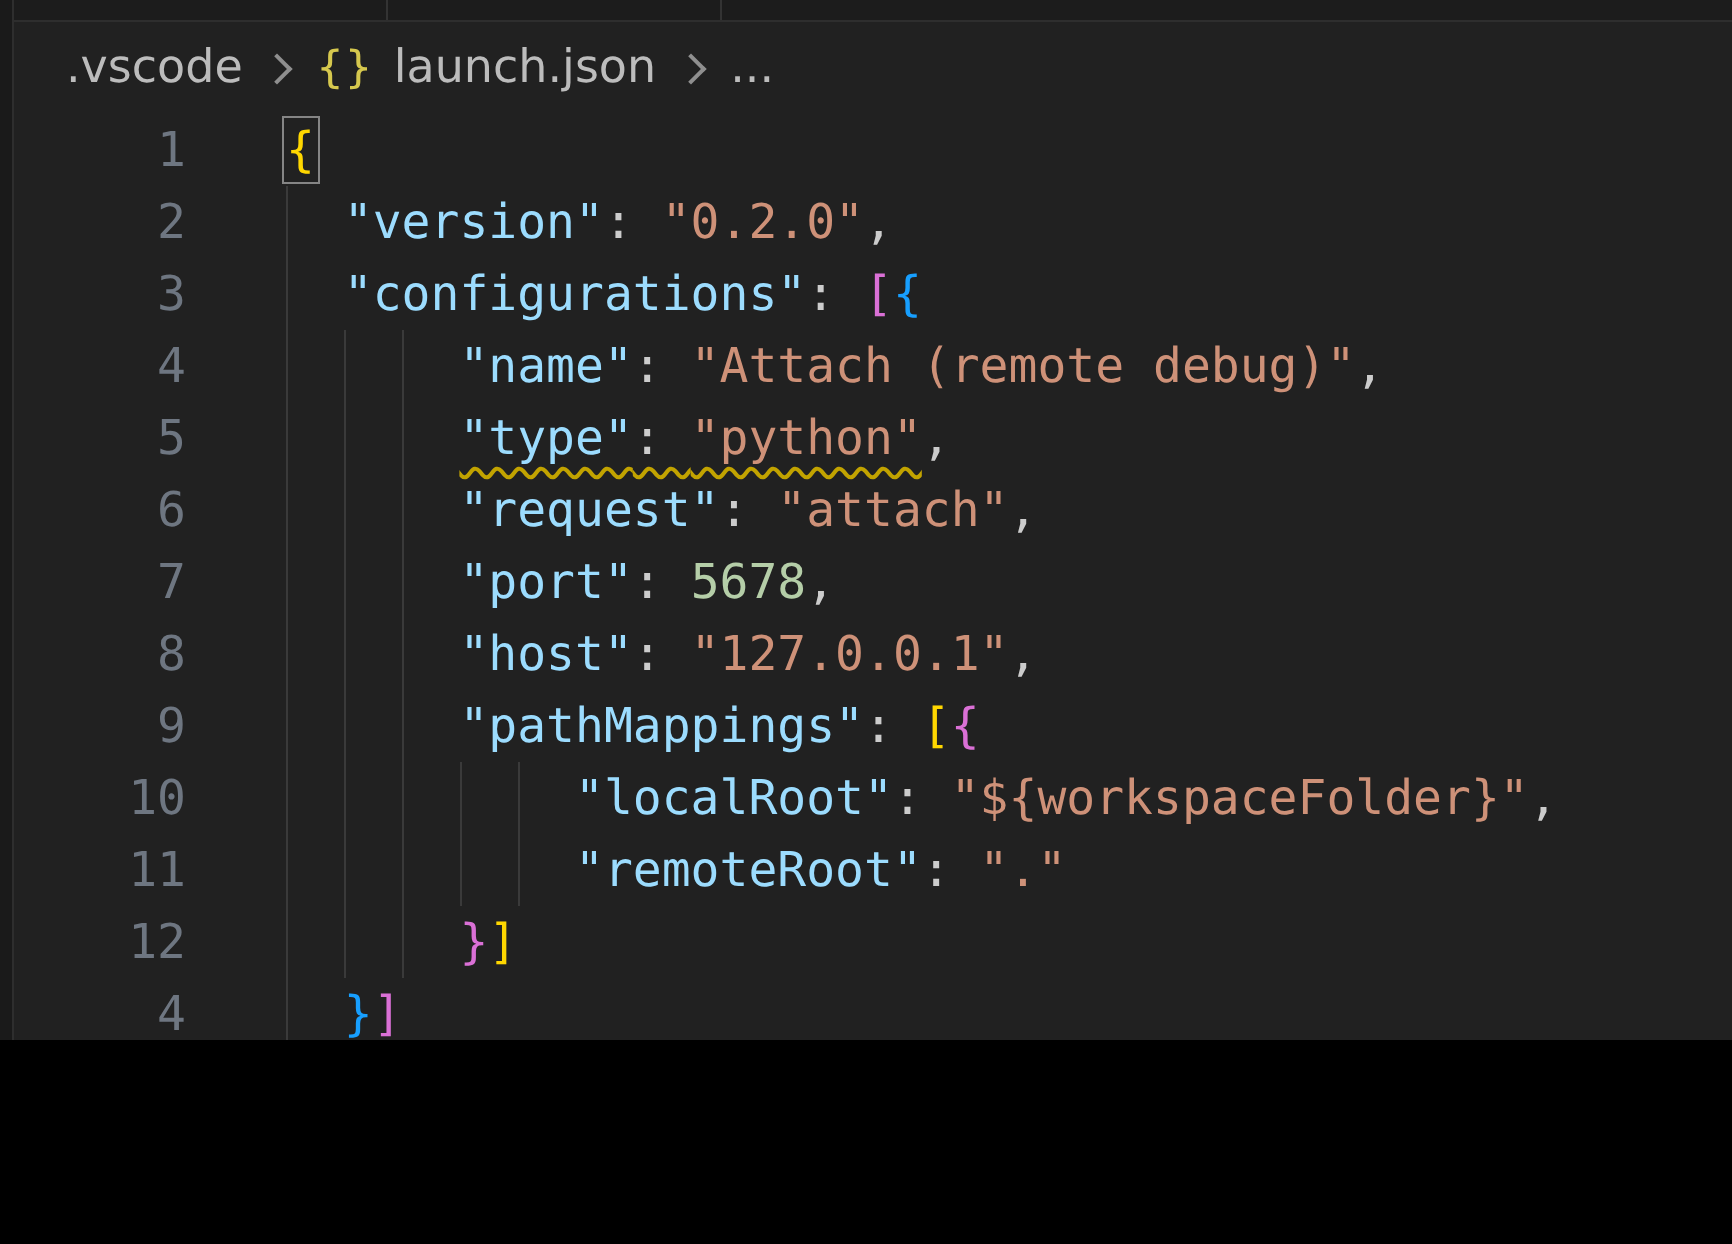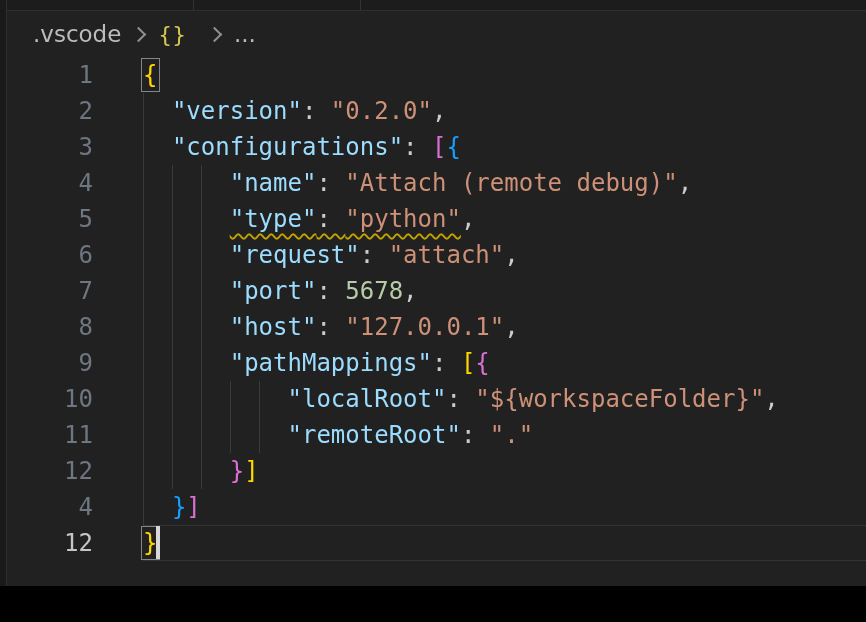--- a/index.html
+++ b/index.html
@@ -1,17 +1,17 @@
 <!DOCTYPE html>
 <html><head>
 <meta charset="utf-8">
 <style>
   html,body{margin:0;padding:0;background:#000;}
   #window{
-    position:relative;width:866px;height:586px;overflow:hidden;
+    position:relative;width:866px;height:520px;overflow:hidden;
     background:#212121;font-family:"DejaVu Sans",sans-serif;
   }
   
   #left-rail{
     position:absolute;left:0;top:0;width:6px;height:622px;
     background:#1a1a1a;border-right:1px solid #2e2e2e;
   }
   
   #tab-strip{
     position:absolute;left:7px;top:0;right:0;height:10px;
@@ -71,20 +71,21 @@
 
   <div id="tab-strip">
     <div class="tab-divider" id="tab-divider-1"></div>
     <div class="tab-divider" id="tab-divider-2"></div>
   </div>
 
   <div id="breadcrumb-bar">
     <span class="crumb">.vscode</span>
     <span class="chevron"></span>
     <span id="breadcrumb-json-icon">{}</span>
+    <span class="crumb">launch.json</span>
     <span class="chevron"></span>
     <span class="crumb">...</span>
   </div>
 
   <div id="editor">
     <div id="rows">
         <div class="row"><span class="ln" style="color: rgb(110, 118, 129);">1</span><span class="code"><span style="color: rgb(255, 215, 0);">{</span></span><div class="bracket-box" style="left: 134px; width: 17.45px;"></div></div>
         <div class="row"><div class="guide" style="left: 136px; background: rgb(58, 58, 58);"></div><span class="ln" style="color: rgb(110, 118, 129);">2</span><span class="code"><span style="color: rgb(204, 204, 204);">  </span><span style="color: rgb(156, 220, 254);">"version"</span><span style="color: rgb(204, 204, 204);">: </span><span style="color: rgb(206, 145, 120);">"0.2.0"</span><span style="color: rgb(204, 204, 204);">,</span></span></div>
         <div class="row"><div class="guide" style="left: 136px; background: rgb(58, 58, 58);"></div><span class="ln" style="color: rgb(110, 118, 129);">3</span><span class="code"><span style="color: rgb(204, 204, 204);">  </span><span style="color: rgb(156, 220, 254);">"configurations"</span><span style="color: rgb(204, 204, 204);">: </span><span style="color: rgb(218, 112, 214);">[</span><span style="color: rgb(23, 159, 255);">{</span></span></div>
         <div class="row"><div class="guide" style="left: 136px; background: rgb(58, 58, 58);"></div><div class="guide" style="left: 164.9px; background: rgb(58, 58, 58);"></div><div class="guide" style="left: 193.8px; background: rgb(58, 58, 58);"></div><span class="ln" style="color: rgb(110, 118, 129);">4</span><span class="code"><span style="color: rgb(204, 204, 204);">      </span><span style="color: rgb(156, 220, 254);">"name"</span><span style="color: rgb(204, 204, 204);">: </span><span style="color: rgb(206, 145, 120);">"Attach (remote debug)"</span><span style="color: rgb(204, 204, 204);">,</span></span></div>

